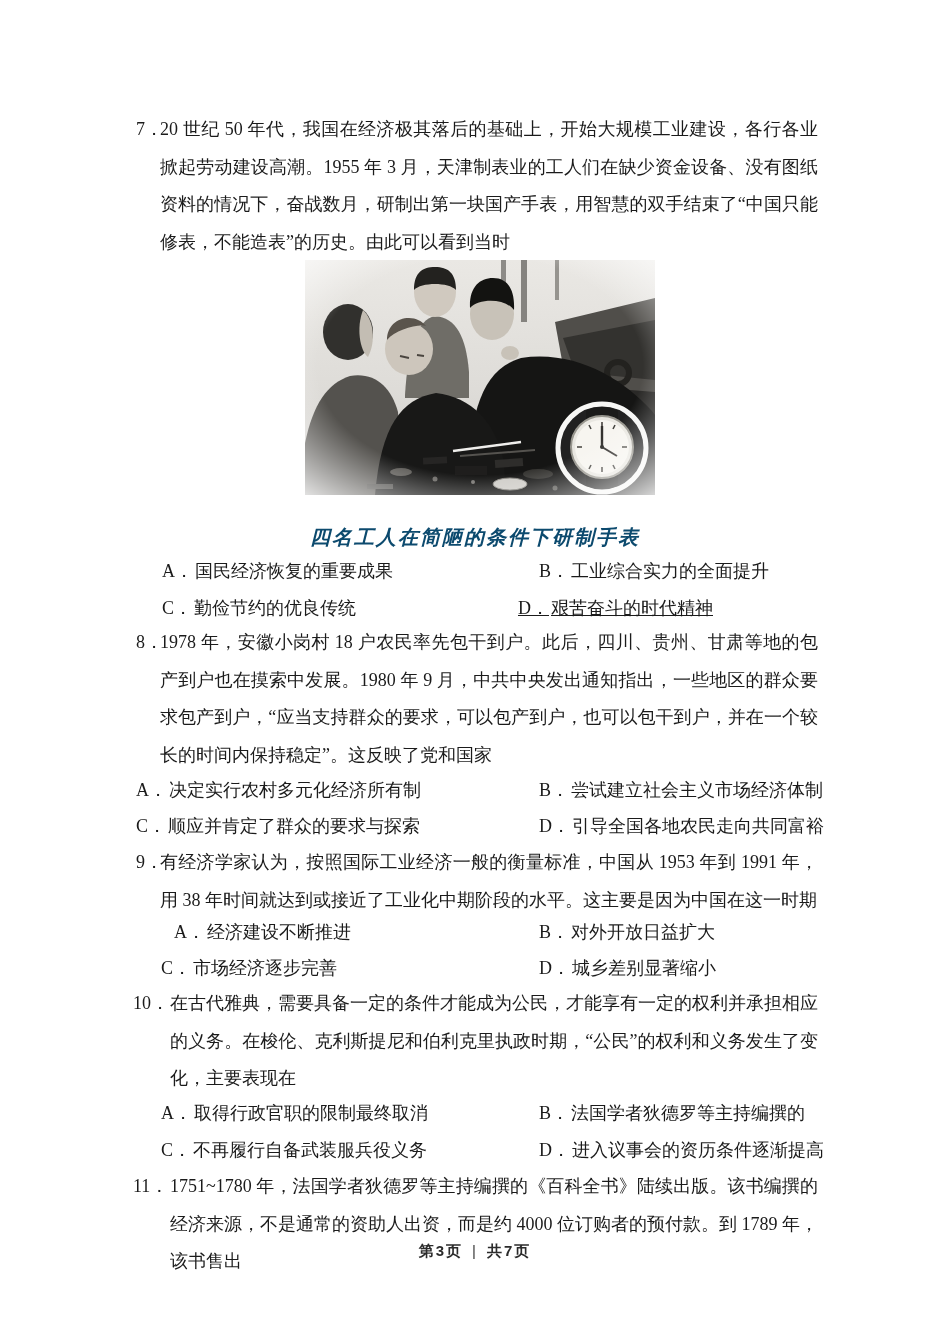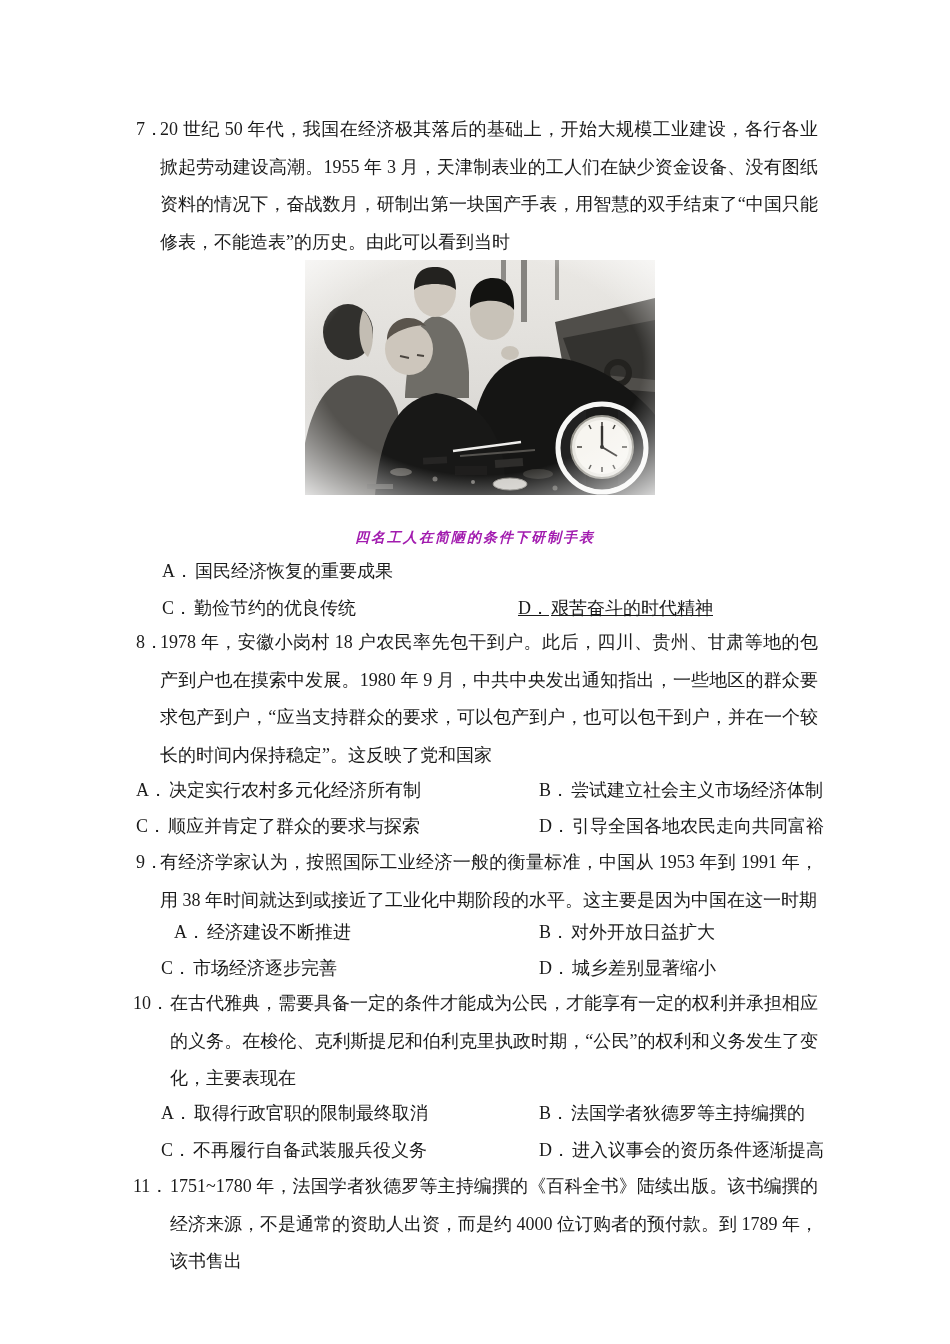--- a/index.html
+++ b/index.html
@@ -16,21 +16,21 @@
   .t9{left:160px;top:844px;width:658px;}
   .n9{left:136px;top:844px;}
   .t10{left:170px;top:985px;width:648px;}
   .n10{left:133px;top:985px;}
   .t11{left:170px;top:1168px;width:648px;}
   .n11{left:133px;top:1168px;}
   .photo{position:absolute;left:305px;top:260px;width:350px;height:235px;margin:0;}
   .photo svg{display:block;}
   .caption{
     left:0;top:519px;width:950px;text-align:center;
-    font-weight:700;font-style:italic;font-size:14px;letter-spacing:2px;color:#a21caf;
+    font-weight:700;font-style:italic;font-size:20px;letter-spacing:2px;color:#0c4a6e;
   }
   .opt{white-space:nowrap;}
   .opt .lbl{margin-right:2px;}
   .o7a{left:162px;top:553px;}  .o7b{left:539px;top:553px;}
   .o7c{left:162px;top:590px;}  .o7d{left:518px;top:590px;text-decoration:underline;}
   .o8a{left:136px;top:772px;}  .o8b{left:539px;top:772px;}
   .o8c{left:136px;top:808px;}  .o8d{left:539px;top:808px;}
   .o9a{left:174px;top:914px;}  .o9b{left:539px;top:914px;}
   .o9c{left:161px;top:950px;}  .o9d{left:539px;top:950px;}
   .o10a{left:161px;top:1095px;} .o10b{left:539px;top:1095px;}
@@ -145,20 +145,21 @@
         </g>
       </g>
 
       <rect width="350" height="235" fill="url(#vig)"></rect>
     </svg>
   </figure>
 
   <div class="txt caption">四名工人在简陋的条件下研制手表</div>
 
   <div class="txt opt o7a"><span class="lbl">A．</span><span>国民经济恢复的重要成果</span></div>
+  <div class="txt opt o7b"><span class="lbl">B．</span><span>工业综合实力的全面提升</span></div>
   <div class="txt opt o7c"><span class="lbl">C．</span><span>勤俭节约的优良传统</span></div>
   <div class="txt opt o7d"><span class="lbl">D．</span><span>艰苦奋斗的时代精神</span></div>
 
   <span class="txt n8">8．</span>
   <div class="txt qtext t8">1978 年，安徽小岗村 18 户农民率先包干到户。此后，四川、贵州、甘肃等地的包产到户也在摸索中发展。1980 年 9 月，中共中央发出通知指出，一些地区的群众要求包产到户，“应当支持群众的要求，可以包产到户，也可以包干到户，并在一个较长的时间内保持稳定”。这反映了党和国家</div>
   <div class="txt opt o8a"><span class="lbl">A．</span><span>决定实行农村多元化经济所有制</span></div>
   <div class="txt opt o8b"><span class="lbl">B．</span><span>尝试建立社会主义市场经济体制</span></div>
   <div class="txt opt o8c"><span class="lbl">C．</span><span>顺应并肯定了群众的要求与探索</span></div>
   <div class="txt opt o8d"><span class="lbl">D．</span><span>引导全国各地农民走向共同富裕</span></div>
 
@@ -172,14 +173,17 @@
   <span class="txt n10">10．</span>
   <div class="txt qtext t10">在古代雅典，需要具备一定的条件才能成为公民，才能享有一定的权利并承担相应的义务。在梭伦、克利斯提尼和伯利克里执政时期，“公民”的权利和义务发生了变化，主要表现在</div>
   <div class="txt opt o10a"><span class="lbl">A．</span><span>取得行政官职的限制最终取消</span></div>
   <div class="txt opt o10b"><span class="lbl">B．</span><span>法国学者狄德罗等主持编撰的</span></div>
   <div class="txt opt o10c"><span class="lbl">C．</span><span>不再履行自备武装服兵役义务</span></div>
   <div class="txt opt o10d"><span class="lbl">D．</span><span>进入议事会的资历条件逐渐提高</span></div>
 
   <span class="txt n11">11．</span>
   <div class="txt qtext t11">1751~1780 年，法国学者狄德罗等主持编撰的《百科全书》陆续出版。该书编撰的经济来源，不是通常的资助人出资，而是约 4000 位订购者的预付款。到 1789 年，该书售出</div>
 
+  <div class="txt footer">
+    <span>第3页</span><span class="sep">|</span><span>共7页</span>
+  </div>
 
 </div>
 
 </body></html>

